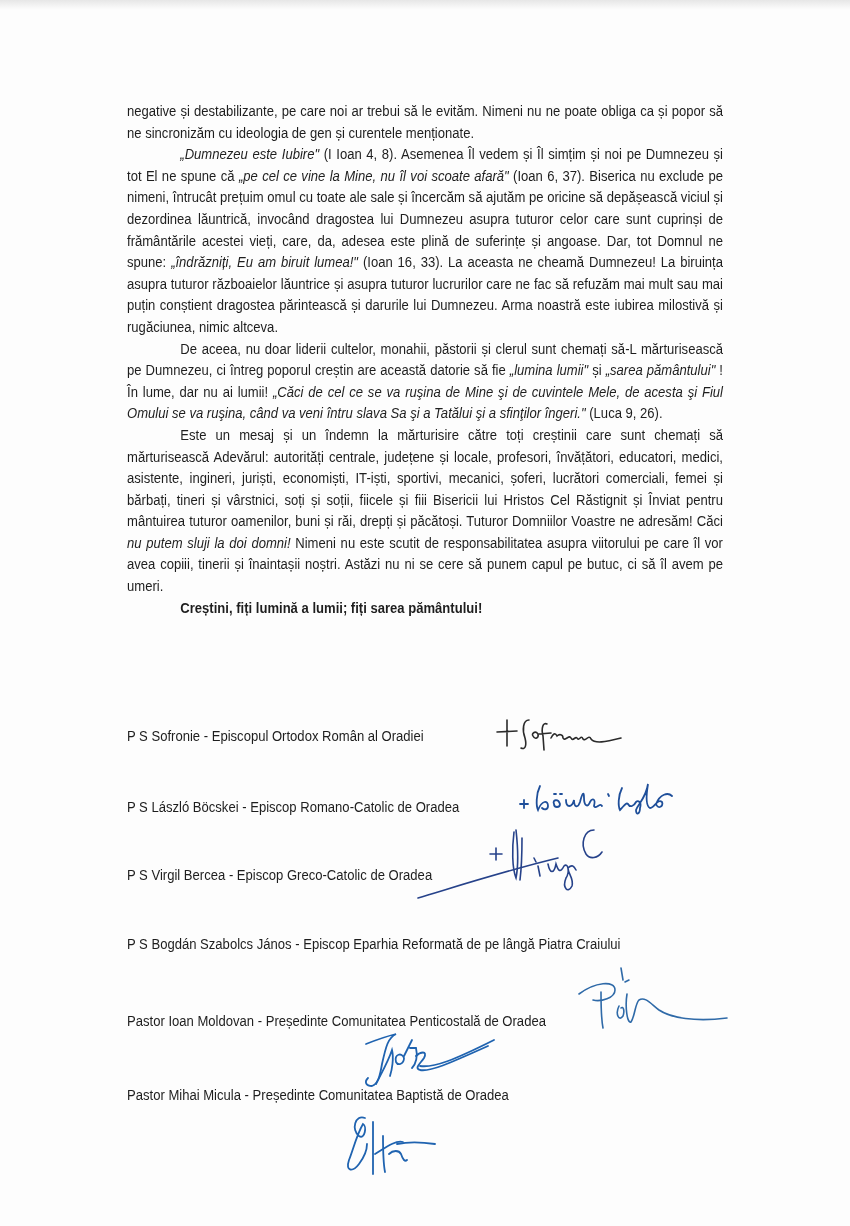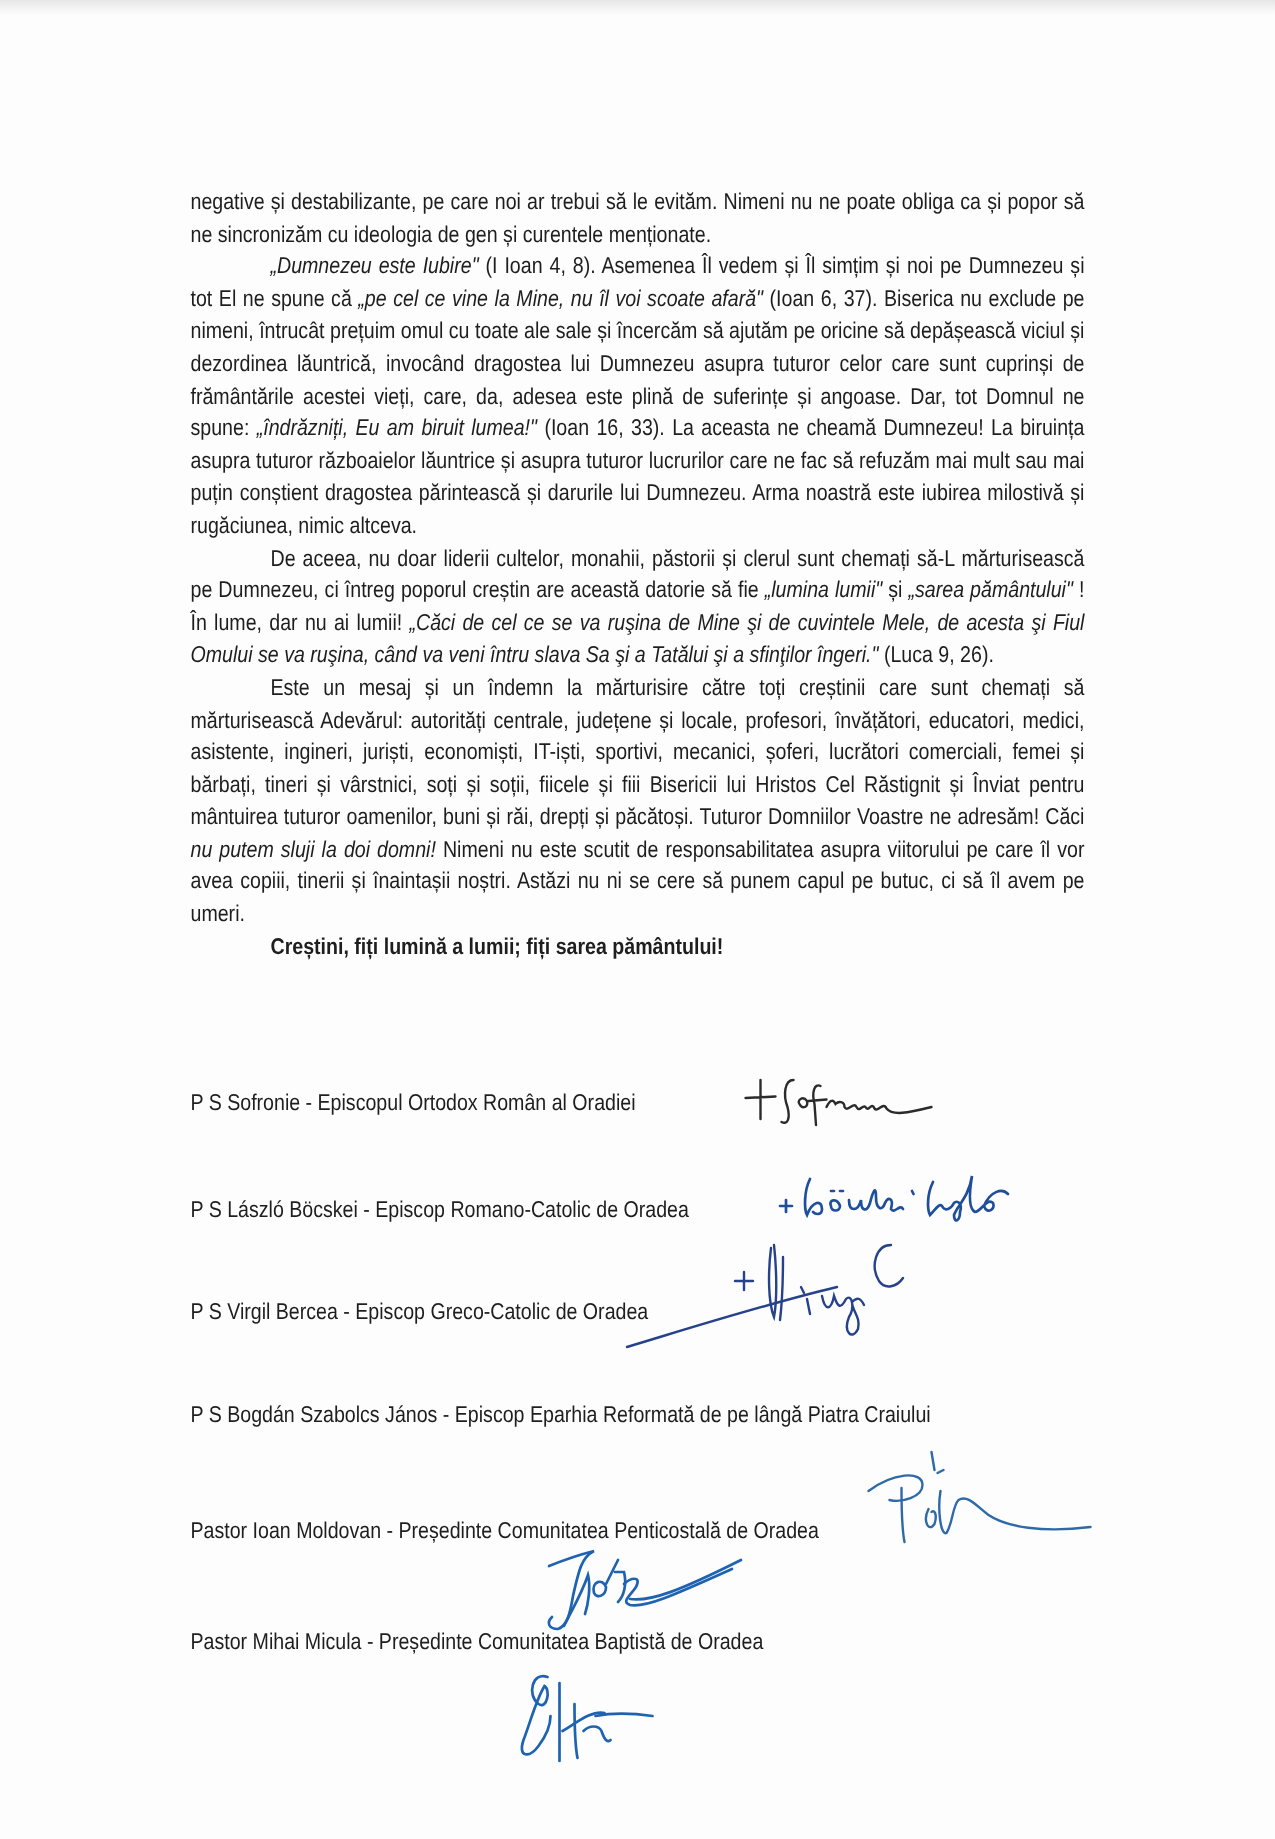--- a/index.html
+++ b/index.html
@@ -4,21 +4,21 @@
 <style>
   html, body { margin: 0; padding: 0; }
   body {
     width: 850px; height: 1226px; background: #fdfdfd; position: relative; overflow: hidden;
     font-family: "Liberation Sans", sans-serif; color: #1e1e1e;
   }
   .topshade {
     position: absolute; left: 0; top: 0; width: 850px; height: 10px;
     background: linear-gradient(#e6e6e6, #f7f7f7 70%, #fdfdfd);
   }
-  .page { position: absolute; left: 127px; top: 124px; width: 596px; }
+  .page { position: absolute; left: 127px; top: 100px; width: 596px; }
   .p {
     font-size: 15.2px; line-height: 21.6px; text-align: justify; margin: 0;
     transform: scaleX(0.86); transform-origin: left top; width: 693px;
     letter-spacing: 0;
   }
   .p.indent { text-indent: 62px; }
   .p i { font-style: italic; }
   .closing {
     font-size: 15.2px; line-height: 21.6px; font-weight: bold; margin: 0;
     transform: scaleX(0.86); transform-origin: left top; width: 693px;

